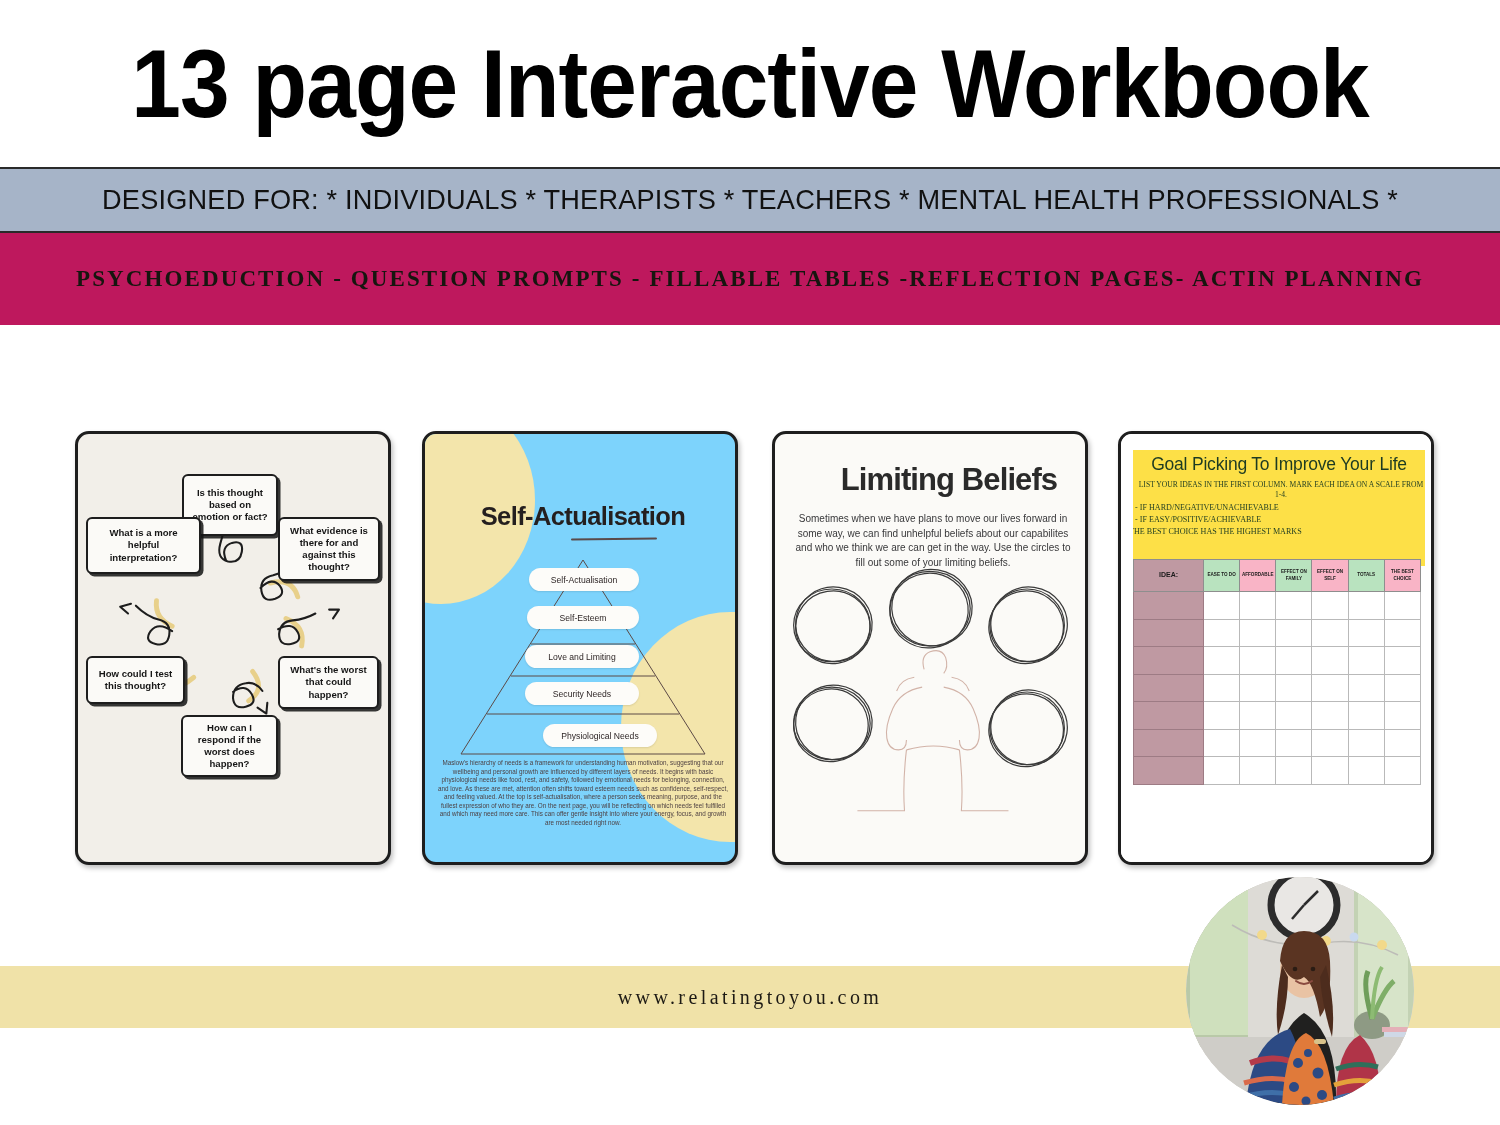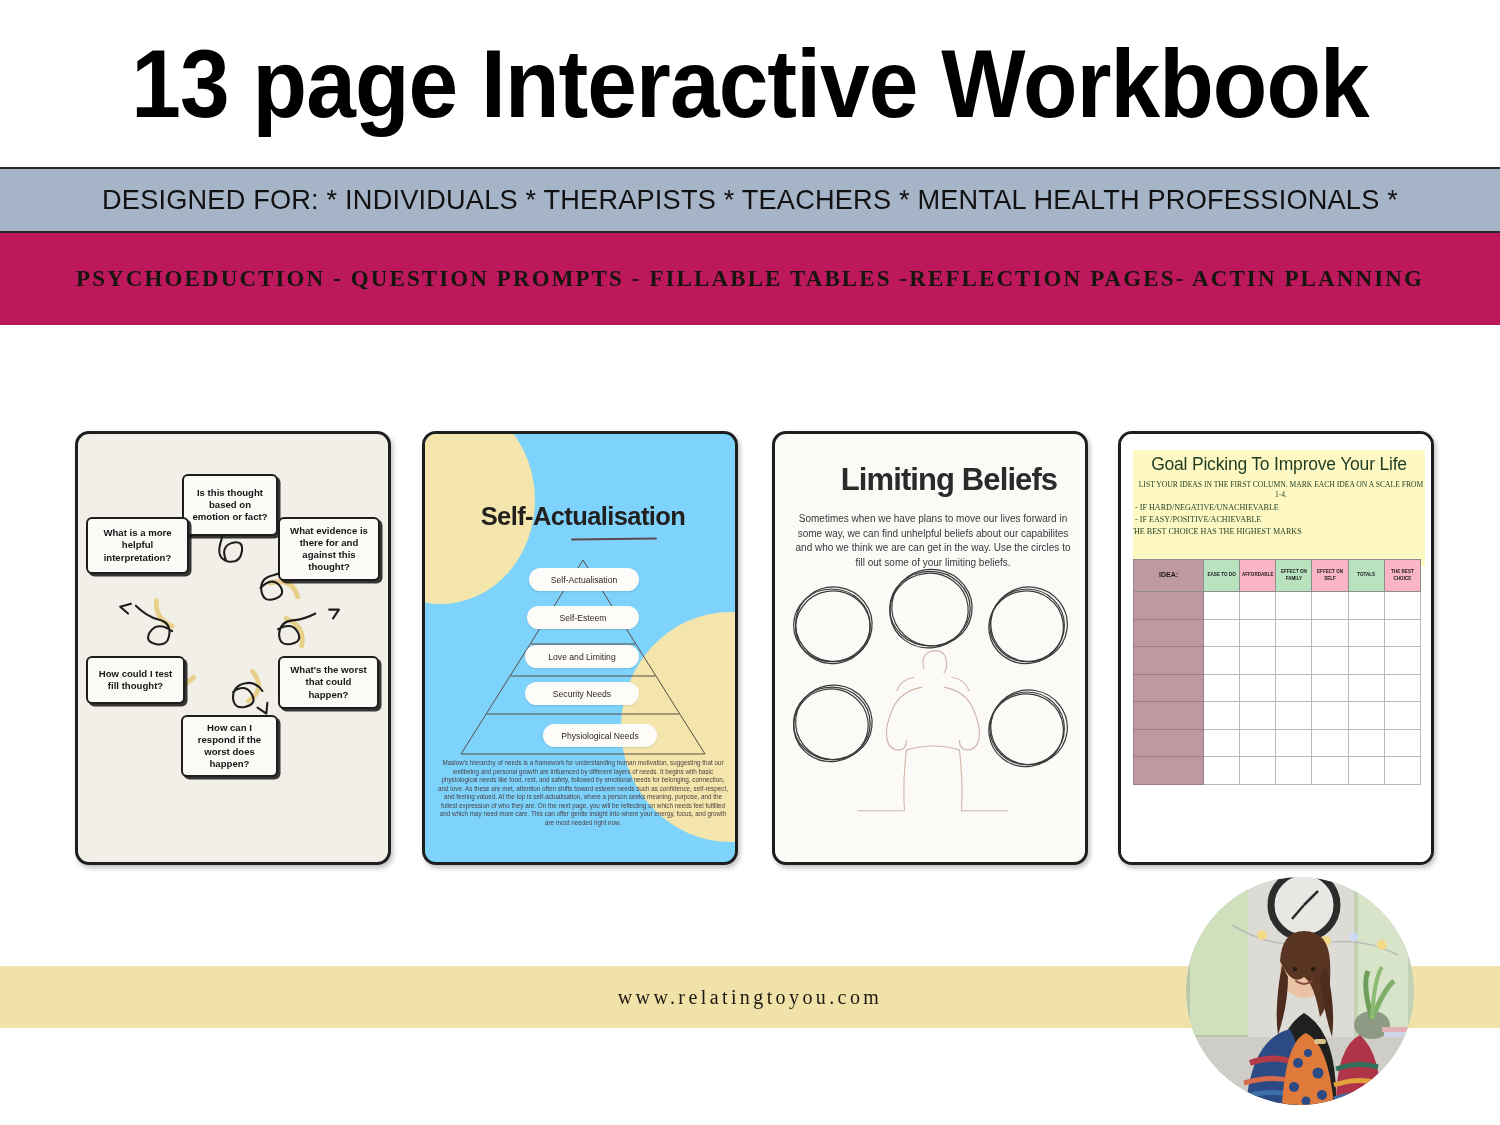--- a/index.html
+++ b/index.html
@@ -77,21 +77,21 @@
     font-size:9.6px;
     font-weight:bold;
     line-height:1.26;
     color:#161616;
     text-align:center;
     display:flex;align-items:center;justify-content:center;
     padding:4px 5px;
     box-sizing:border-box;
   }
   #b-top    {left:104px;top:40px; width:96px;height:62px;}
-  #b-left-u {left:8px;  top:83px; width:103px;height:57px;}
+  #b-left-u {left:8px;  top:83px; width:115px;height:57px;}
   #b-right-u{left:200px;top:83px; width:102px;height:64px;}
   #b-left-l {left:8px;  top:222px;width:99px;height:48px;}
   #b-right-l{left:200px;top:222px;width:101px;height:53px;}
   #b-bottom {left:103px;top:281px;width:97px;height:62px;}
 
   .p1-center{
     position:absolute;left:68px;top:152px;width:172px;
     text-align:center;
     font-size:19.5px;font-weight:bold;line-height:1.18;
     color:#1b1b1b;
@@ -148,21 +148,21 @@
   .p3-para{
     position:absolute;left:20px;top:78px;width:276px;text-align:center;
     font-size:10px;line-height:1.46;color:#38383a;
   }
   .p3-svg{position:absolute;inset:0;}
 
   
   .p4{position:absolute;inset:0;background:#fff;}
   .p4-green{
     position:absolute;left:12px;top:16px;width:292px;height:116px;
-    background:#fef9c3;
+    background:#fde047;
     overflow:hidden;
   }
   .p4-head{
     position:absolute;left:0;top:4px;width:292px;text-align:center;
     font-family:"Liberation Sans",sans-serif;
     font-size:17.5px;color:#1d3b22;letter-spacing:-.2px;
   }
   .p4-sub{
     position:absolute;left:4px;top:30px;width:288px;text-align:center;
     font-family:"Liberation Serif",serif;
@@ -254,21 +254,21 @@
         <path d="M54 262 l-11 -1 l8 -8"></path>
         <path d="M96 201 q-14 -10 -22 0 q-7 10 5 13 q12 3 14 -9 q2 -13 -11 -16 q-12 -3 -23 -14"></path>
         <path d="M51 183 l-8 -7 l11 -3"></path>
       </g>
     </svg>
 
     <div class="bubble" id="b-top">Is this thought based on emotion or fact?</div>
     <div class="bubble" id="b-right-u">What evidence is there for and against this thought?</div>
     <div class="bubble" id="b-right-l">What's the worst that could happen?</div>
     <div class="bubble" id="b-bottom">How can I respond if the worst does happen?</div>
-    <div class="bubble" id="b-left-l">How could I test fill thought?</div>
+    <div class="bubble" id="b-left-l">How could I test this thought?</div>
     <div class="bubble" id="b-left-u">What is a more helpful interpretation?</div>
 
   </div>
 </div>
 
 <div class="page-card" id="page-2">
   <div class="p2">
     <div class="blob" id="blob-a"></div>
     <div class="blob" id="blob-b"></div>
 

